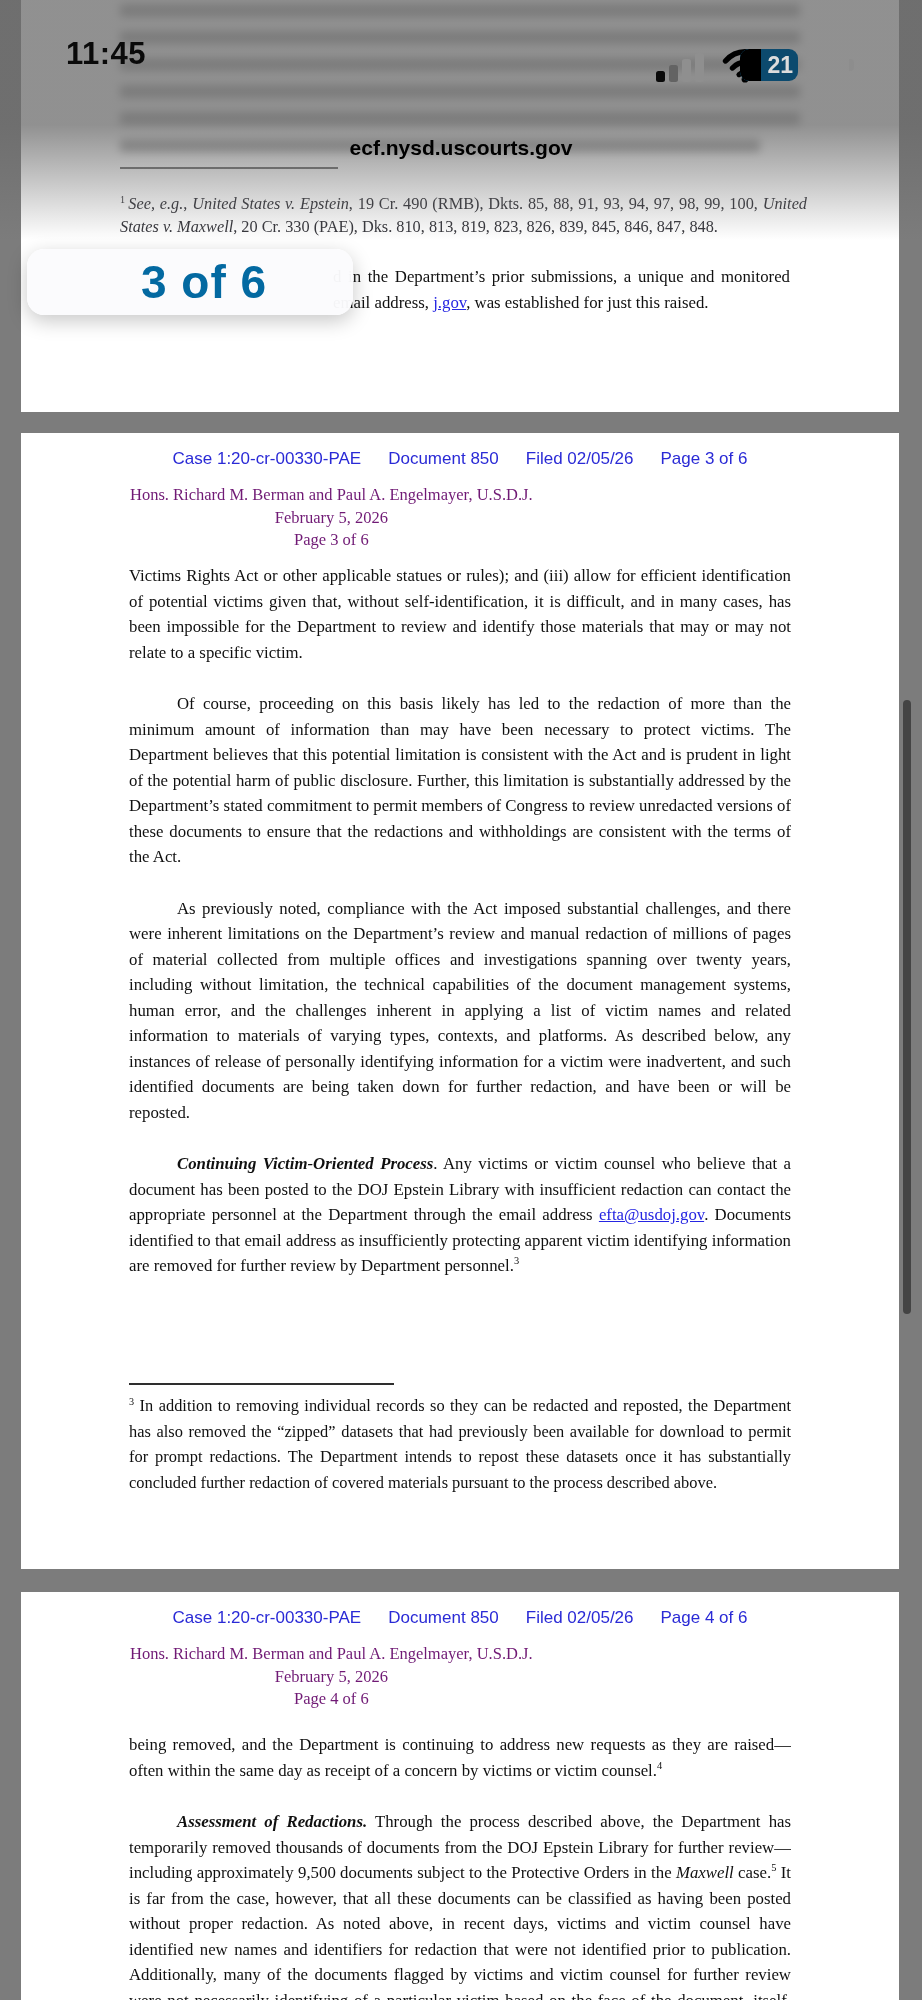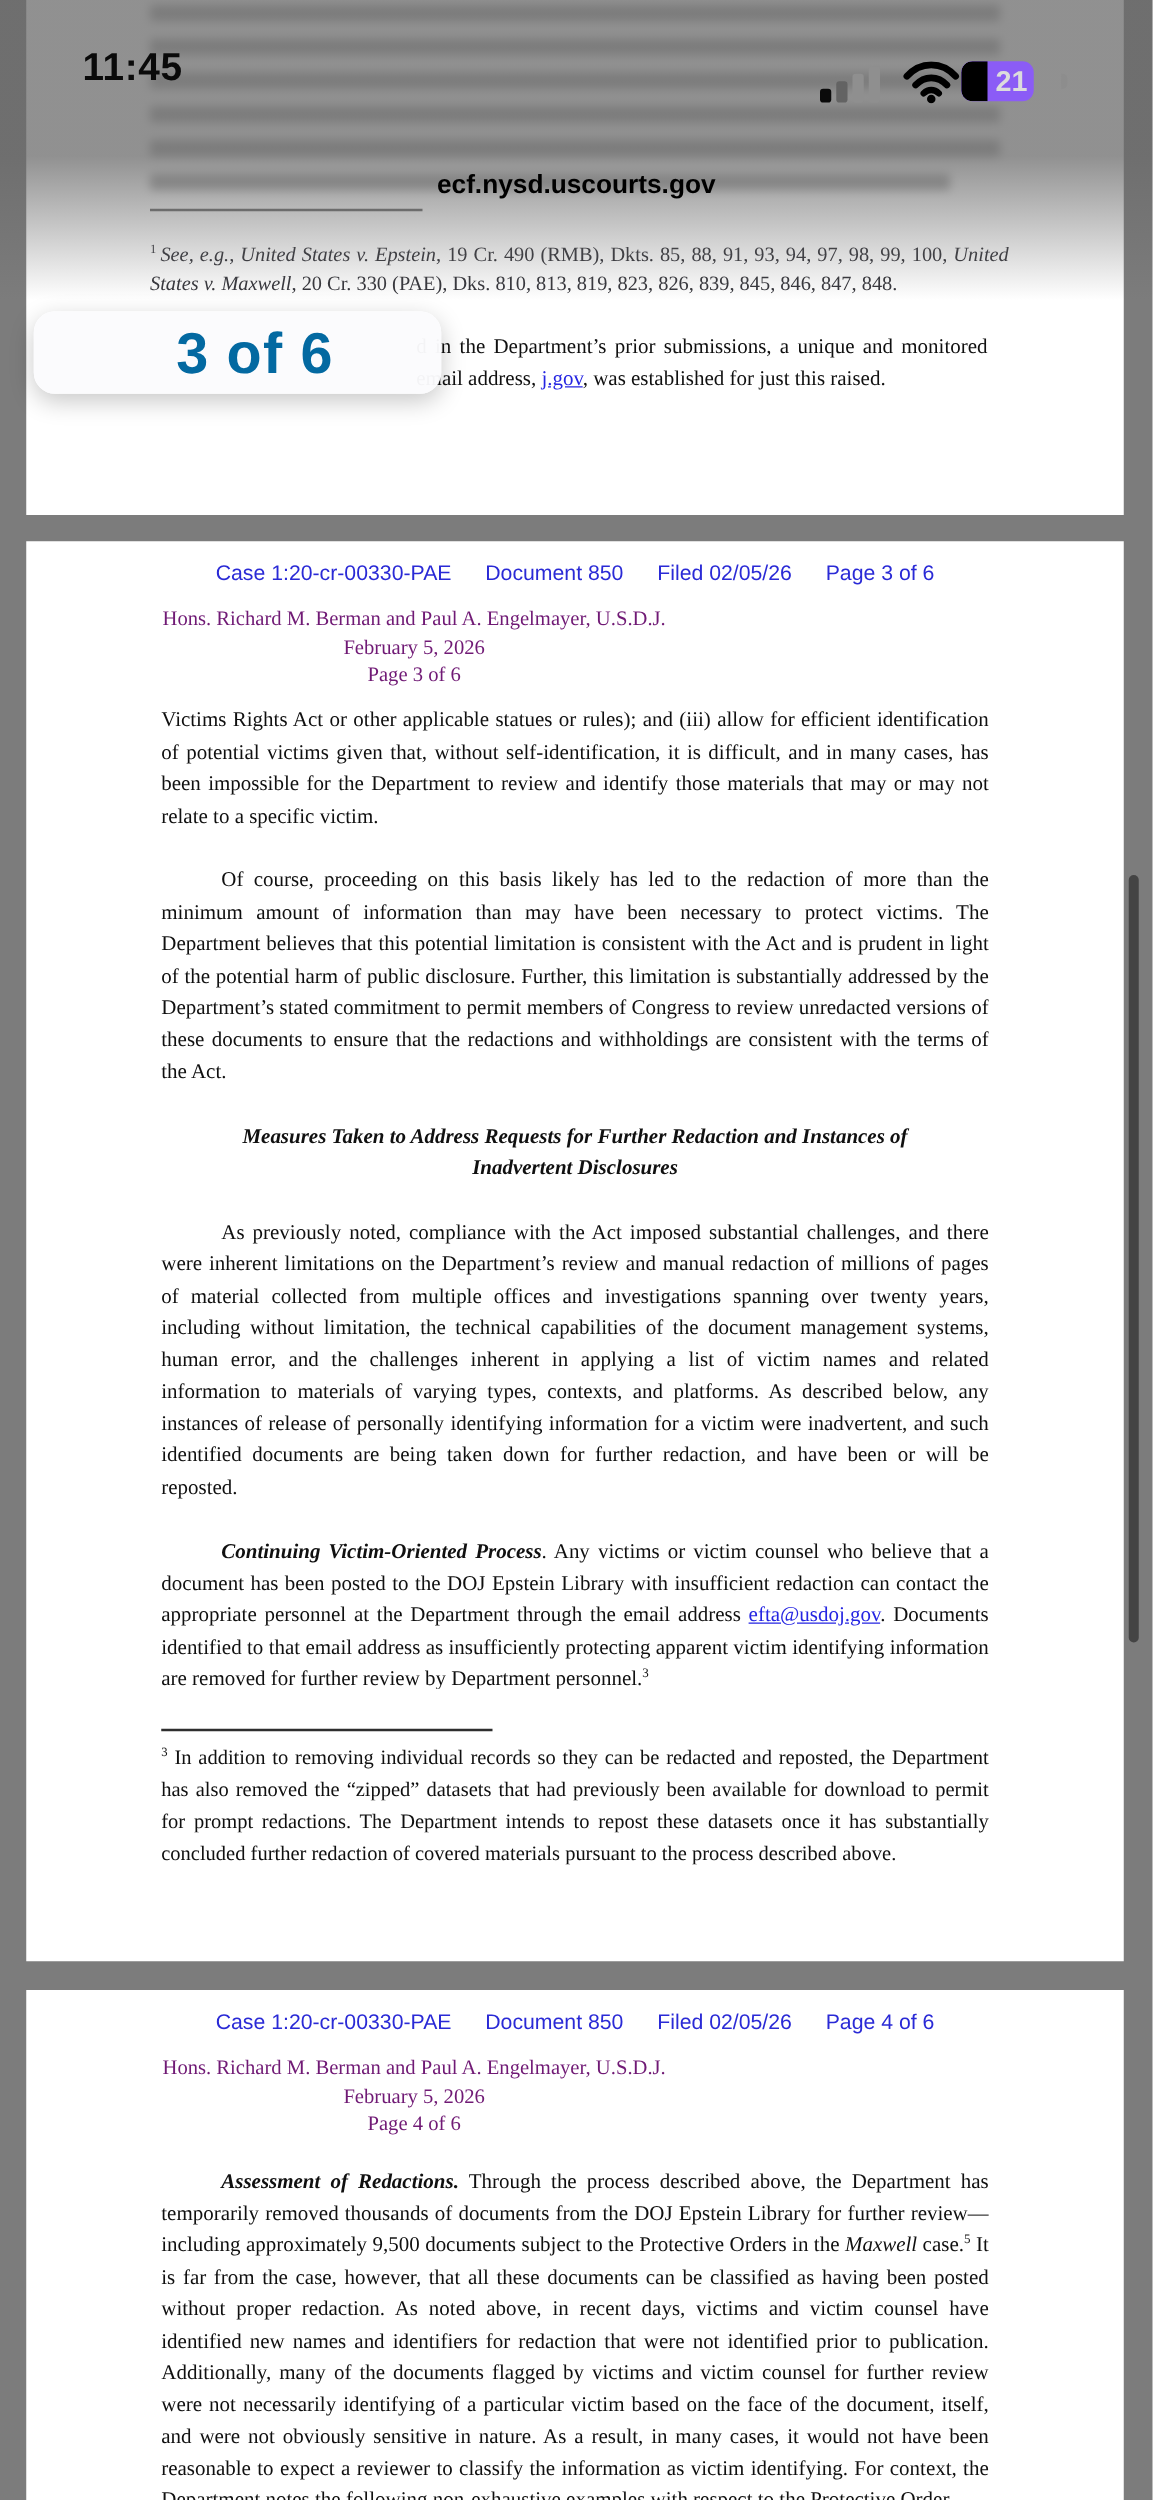--- a/index.html
+++ b/index.html
@@ -21,21 +21,21 @@
     background:linear-gradient(to bottom, rgba(106,106,106,.74) 0%, rgba(106,106,106,.74) 52%, rgba(106,106,106,0) 100%);}
   #status-bar{position:absolute;left:0;top:0;width:922px;height:90px;z-index:10;font-family:"Liberation Sans",sans-serif;}
   #time-label{position:absolute;left:66px;top:36px;font-size:31px;font-weight:700;color:#0a0a0a;letter-spacing:.5px;}
   #signal-icon{position:absolute;left:656px;top:52px;width:54px;height:30px;}
   #signal-icon .bar{position:absolute;bottom:0;width:9px;border-radius:2.5px;}
   #signal-icon .b1{left:0;height:11px;background:#0a0a0a;}
   #signal-icon .b2{left:13px;height:17px;background:#636363;}
   #signal-icon .b3{left:26px;height:23px;background:#8f8f8f;}
   #signal-icon .b4{left:39px;height:29px;background:#8f8f8f;}
   #wifi-icon{position:absolute;left:722px;top:49px;}
-  #battery-icon{position:absolute;left:769px;top:49px;width:58px;height:32px;border-radius:9px;background:#8b5cf6;overflow:hidden;}
+  #battery-icon{position:absolute;left:740px;top:49px;width:58px;height:32px;border-radius:9px;background:#0c4a6e;overflow:hidden;}
   #battery-fill{position:absolute;left:0;top:0;width:21px;height:32px;background:#000;border-radius:9px 0 0 9px;}
   #battery-percent{position:absolute;right:5px;top:3px;font-size:23px;font-weight:700;color:#dcdcdc;}
   #battery-cap{position:absolute;left:849px;top:59px;width:5px;height:12px;background:#8d8d8d;border-radius:0 4px 4px 0;}
   #site-title{position:absolute;left:0;top:136px;width:922px;text-align:center;z-index:10;
     font-family:"Liberation Sans",sans-serif;font-size:21px;font-weight:600;color:#000;}
   
   #page-indicator{position:absolute;left:27px;top:249px;width:298px;height:66px;z-index:20;
     background:rgba(251,251,253,.97);border-radius:17px;box-shadow:0 6px 20px rgba(0,0,0,.22);
     font-family:"Liberation Sans",sans-serif;font-size:46px;font-weight:600;color:#0369a1;
     display:flex;align-items:center;justify-content:center;letter-spacing:1px;padding-left:28px;}
@@ -114,21 +114,20 @@
     <span>Page 3 of 6</span>
   </div>
   <div class="address">
     <div>Hons. Richard M. Berman and Paul A. Engelmayer, U.S.D.J.</div>
     <div>February 5, 2026</div>
     <div>Page 3 of 6</div>
   </div>
   <div class="doc-body">
     <p>Victims Rights Act or other applicable statues or rules); and (iii) allow for efficient identification of potential victims given that, without self-identification, it is difficult, and in many cases, has been impossible for the Department to review and identify those materials that may or may not relate to a specific victim.</p>
     <p class="indent">Of course, proceeding on this basis likely has led to the redaction of more than the minimum amount of information than may have been necessary to protect victims.  The Department believes that this potential limitation is consistent with the Act and is prudent in light of the potential harm of public disclosure.  Further, this limitation is substantially addressed by the Department’s stated commitment to permit members of Congress to review unredacted versions of these documents to ensure that the redactions and withholdings are consistent with the terms of the Act.</p>
-    <p class="section-heading">Measures Taken to Address Requests for Further Redaction and Instances of Inadvertent Disclosures</p>
     <p class="indent">As previously noted, compliance with the Act imposed substantial challenges, and there were inherent limitations on the Department’s review and manual redaction of millions of pages of material collected from multiple offices and investigations spanning over twenty years, including without limitation, the technical capabilities of the document management systems, human error, and the challenges inherent in applying a list of victim names and related information to materials of varying types, contexts, and platforms.  As described below, any instances of release of personally identifying information for a victim were inadvertent, and such identified documents are being taken down for further redaction, and have been or will be reposted.</p>
     <p class="indent"><span class="sg-bi">Continuing Victim-Oriented Process</span><span>.  Any victims or victim counsel who believe that a document has been posted to the DOJ Epstein Library with insufficient redaction can contact the appropriate personnel at the Department through the email address </span><span class="sg-lnk">efta@usdoj.gov</span><span>.  Documents identified to that email address as insufficiently protecting apparent victim identifying information are removed for further review by Department personnel.</span><span class="sg-sup">3</span></p>
 
   </div>
   <div class="footnote-block">
     <hr class="footnote-sep">
     <p style="margin:0"><span class="sg-sup">3</span><span> In addition to removing individual records so they can be redacted and reposted, the Department has also removed the “zipped” datasets that had previously been available for download to permit for prompt redactions.  The Department intends to repost these datasets once it has substantially concluded further redaction of covered materials pursuant to the process described above.</span></p>
   </div>
 </div>
 
@@ -138,17 +137,18 @@
     <span>Document 850</span>
     <span>Filed 02/05/26</span>
     <span>Page 4 of 6</span>
   </div>
   <div class="address">
     <div>Hons. Richard M. Berman and Paul A. Engelmayer, U.S.D.J.</div>
     <div>February 5, 2026</div>
     <div>Page 4 of 6</div>
   </div>
   <div class="doc-body">
+    <p><span>being removed, and the Department is continuing to address new requests as they are raised—often within the same day as receipt of a concern by victims or victim counsel.</span><span class="sg-sup">4</span></p>
     <p class="indent"><span class="sg-bi">Assessment of Redactions.</span><span>  Through the process described above, the Department has temporarily removed thousands of documents from the DOJ Epstein Library for further review—including approximately 9,500 documents subject to the Protective Orders in the </span><span class="sg-i">Maxwell</span><span> case.</span><span class="sg-sup">5</span><span> It is far from the case, however, that all these documents can be classified as having been posted without proper redaction.  As noted above, in recent days, victims and victim counsel have identified new names and identifiers for redaction that were not identified prior to publication.  Additionally, many of the documents flagged by victims and victim counsel for further review were not necessarily identifying of a particular victim based on the face of the document, itself, and were not obviously sensitive in nature.  As a result, in many cases, it would not have been reasonable to expect a reviewer to classify the information as victim identifying.  For context, the Department notes the following non-exhaustive examples with respect to the Protective Order</span></p>
   </div>
 </div>
 
 <div id="scrollbar-thumb"></div>
 
 </body></html>

